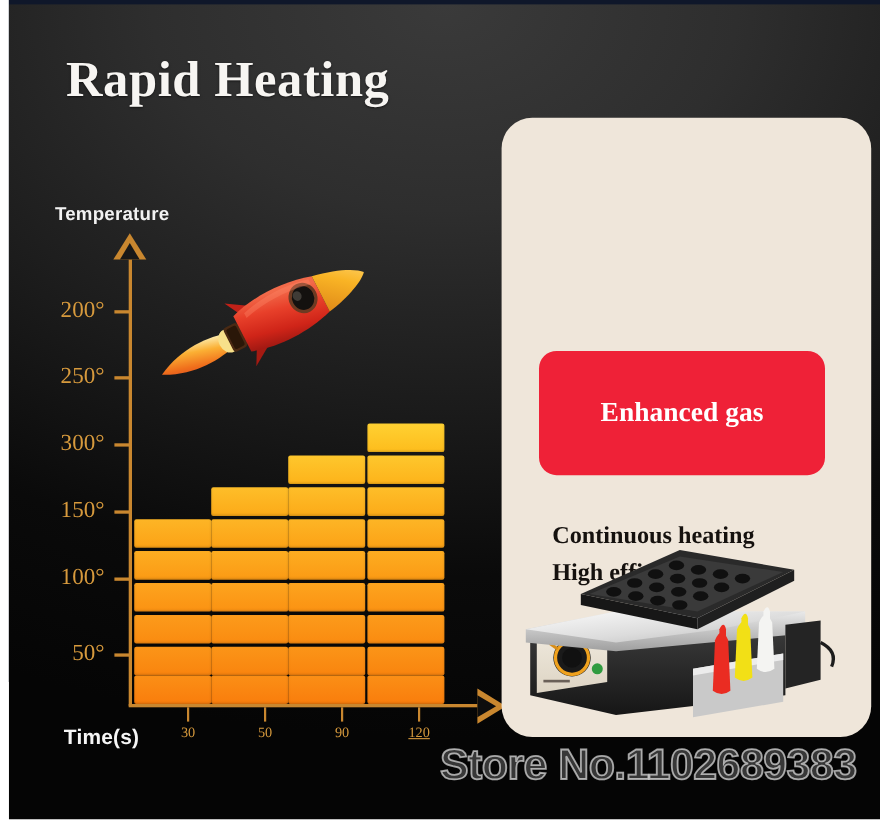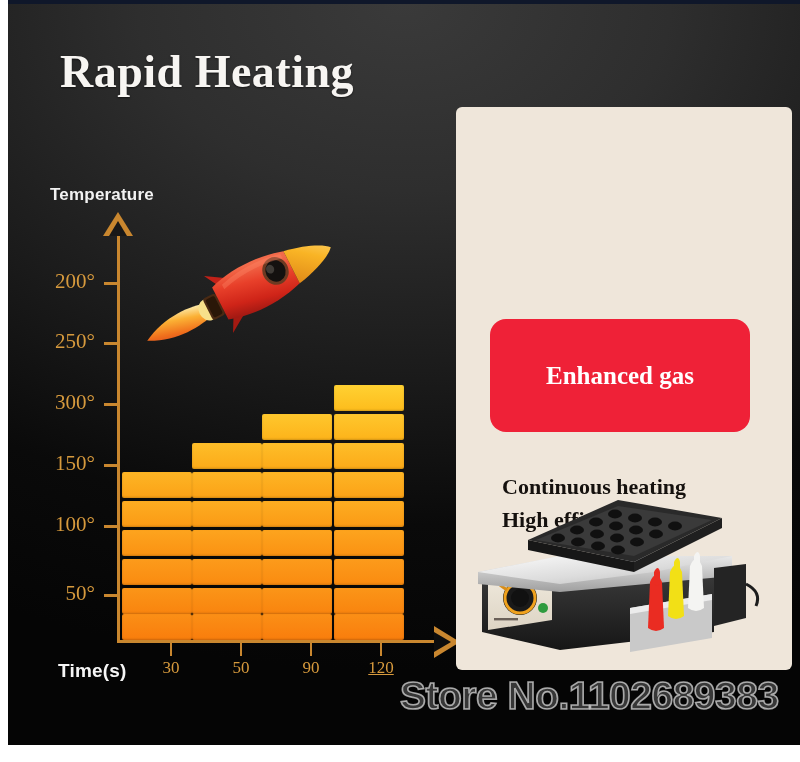--- a/index.html
+++ b/index.html
@@ -155,21 +155,21 @@
   .xtick-mark {
     position: absolute;
     top: 473px;
     width: 2px; height: 13px;
     background: #c9872f;
   }
   .xtick-label {
     position: absolute;
     top: 488px;
     font-family: "Liberation Serif", serif;
-    font-size: 17px;
+    font-size: 13px;
     color: #d79a3d;
     transform: translateX(-50%);
   }
   
   .bars { position: absolute; left: 0; top: 0; width: 450px; height: 500px; }
   .bar { position: absolute; bottom: 30px; display: flex; flex-direction: column-reverse; }
   .seg {
     width: 100%;
     border-radius: 2px;
     margin-top: 3px;
@@ -178,21 +178,21 @@
 
   
   .rocket { position: absolute; left: 100px; top: 62px; }
 
   
   .panel {
     position: absolute;
     left: 448px; top: 103px;
     width: 336px; height: 563px;
     background: #efe6da;
-    border-radius: 6px;
+    border-radius: 28px;
     overflow: hidden;
   }
   .badge {
     position: absolute;
     left: 34px; top: 212px;
     width: 260px; height: 113px;
     background: #ef2137;
     border-radius: 16px;
     display: flex;
     align-items: center;

